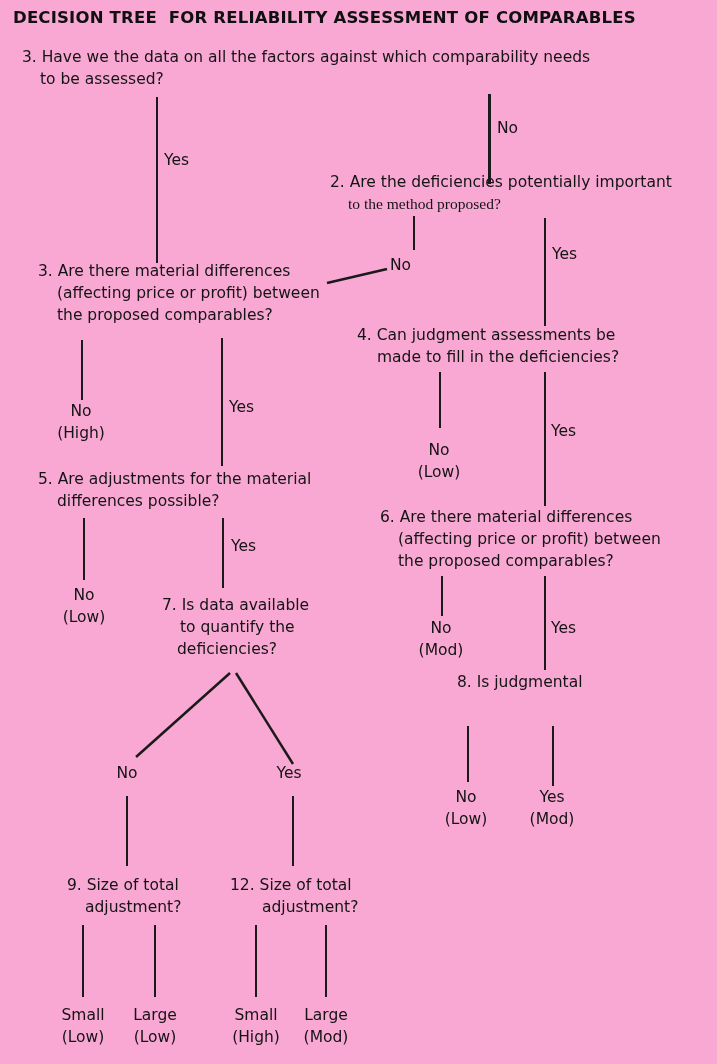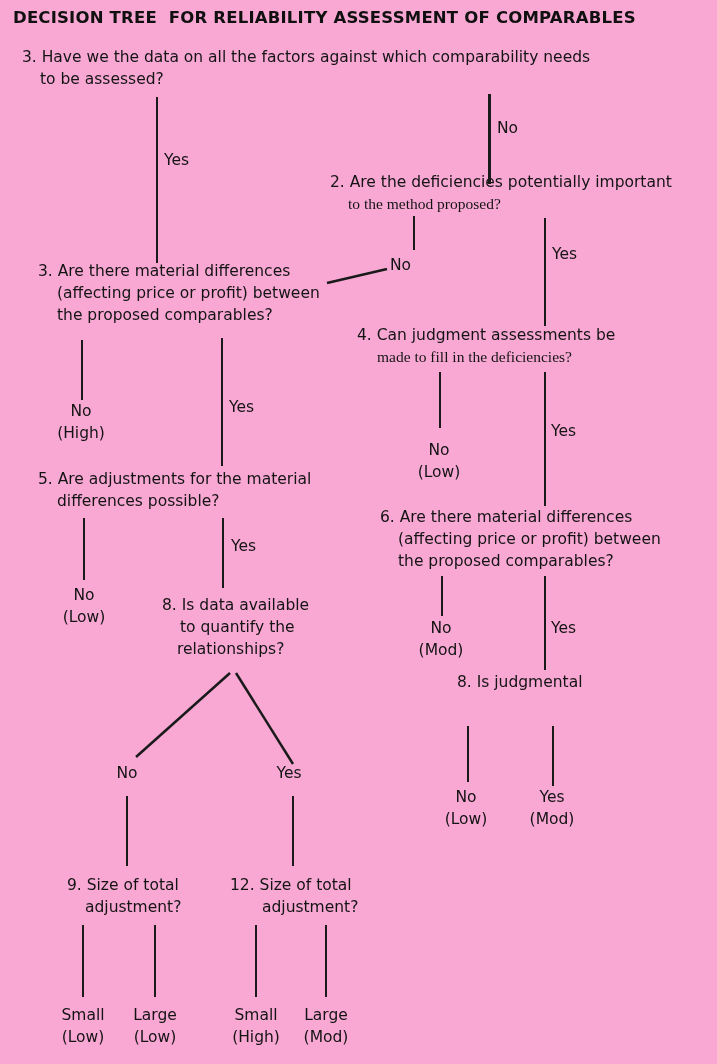--- a/index.html
+++ b/index.html
@@ -70,38 +70,38 @@
   </div>
 
   <div class="q" style="left:38px; top:260px;">
     <div>3. Are there material differences</div>
     <div style="margin-left:19px;">(affecting price or profit) between</div>
     <div style="margin-left:19px;">the proposed comparables?</div>
   </div>
 
   <div class="q" style="left:357px; top:324px;">
     <div>4. Can judgment assessments be</div>
-    <div style="margin-left:20px;font-family:Liberation Serif, serif;">made to fill in the deficiencies?</div>
+    <div style="margin-left:20px;">made to fill in the deficiencies?</div>
   </div>
 
   <div class="q" style="left:38px; top:468px;">
     <div>5. Are adjustments for the material</div>
     <div style="margin-left:19px;">differences possible?</div>
   </div>
 
   <div class="q" style="left:380px; top:506px;">
     <div>6. Are there material differences</div>
     <div style="margin-left:18px;">(affecting price or profit) between</div>
     <div style="margin-left:18px;">the proposed comparables?</div>
   </div>
 
   <div class="q" style="left:162px; top:594px;">
-    <div>8. Is data available</div>
+    <div>7. Is data available</div>
     <div style="margin-left:18px;">to quantify the</div>
-    <div style="margin-left:15px;">relationships?</div>
+    <div style="margin-left:15px;">deficiencies?</div>
   </div>
 
   <div class="q" style="left:448px; top:671px;">
     <div style="margin-left:9px;">8. Is judgmental</div>
   </div>
 
   <div class="q" style="left:67px; top:874px;">
     <div>9. Size of total</div>
     <div style="margin-left:18px;">adjustment?</div>
   </div>

